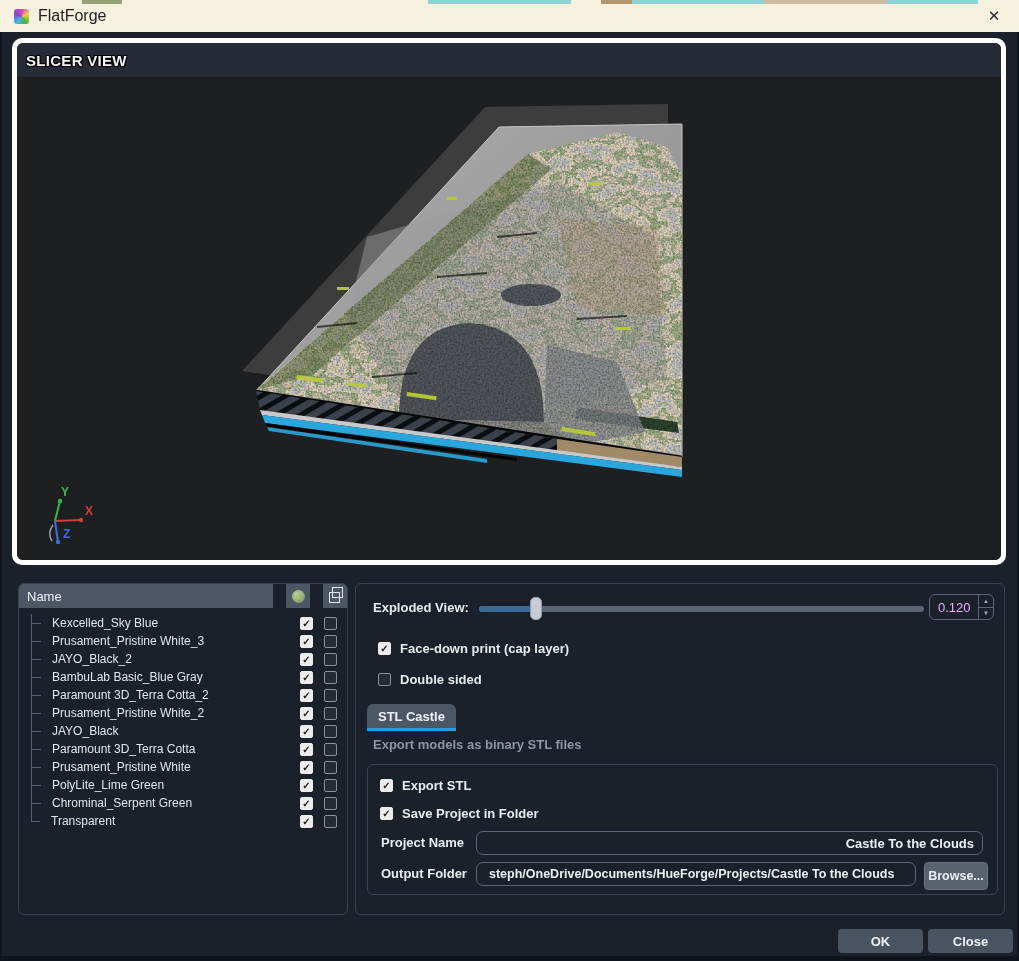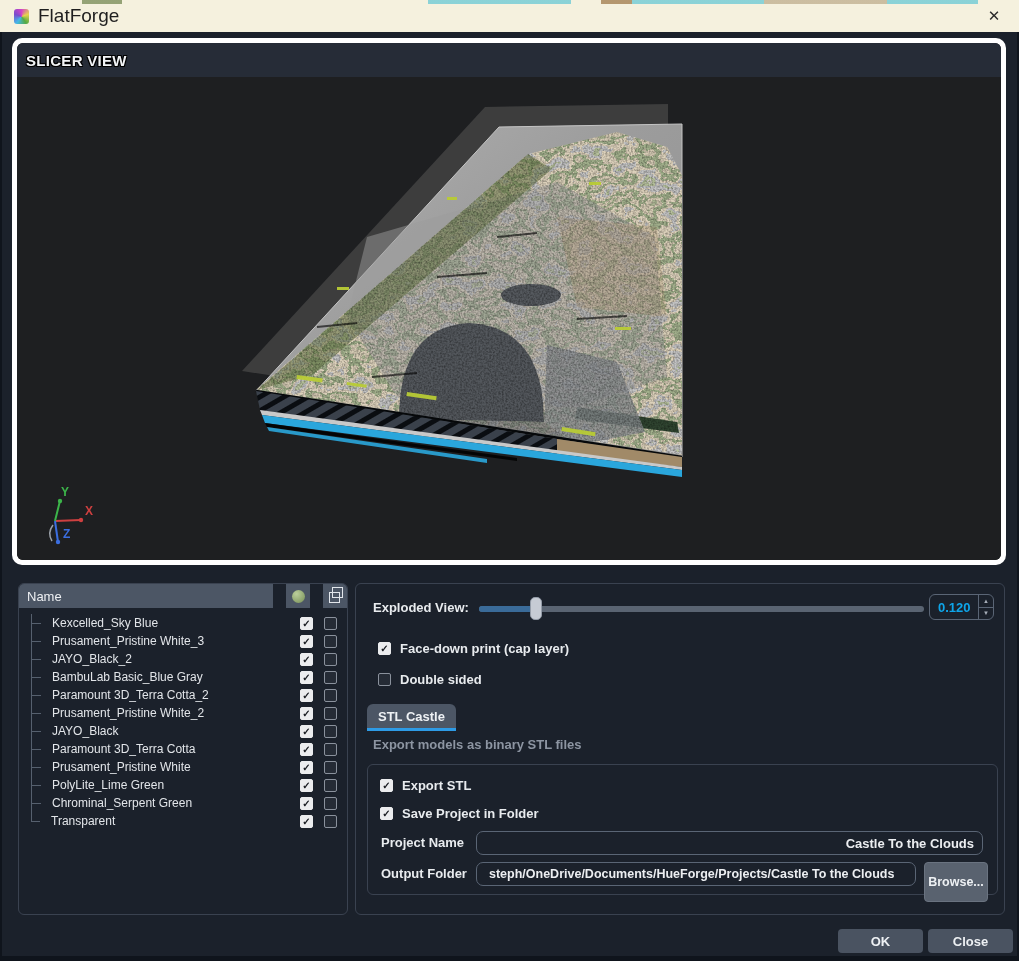--- a/index.html
+++ b/index.html
@@ -11,21 +11,21 @@
   }
   
   .titlebar{position:absolute;left:0;top:0;width:1019px;height:32px;background:var(--titlebar);
     display:flex;align-items:center;padding:0 14px;box-sizing:border-box;}
   .desktop-bleed{position:absolute;left:0;top:0;width:1019px;height:4px;opacity:.9;
     background:linear-gradient(90deg,var(--titlebar) 0 8%,#8a9a6a 8% 12%,var(--titlebar) 12% 42%,
       #7fcfd6 42% 56%,var(--titlebar) 56% 59%,#ad8d62 59% 62%,#7fcfd6 62% 75%,
       #c7b89a 75% 87%,#7fcfd6 87% 96%,var(--titlebar) 96% 100%);}
   .app-icon{width:15px;height:15px;border-radius:3px;margin-right:9px;
     background:conic-gradient(#d343c8,#e8d44d,#55aa44,#44b8e8,#7a4ccc,#d343c8);}
-  .app-title{font-size:19px;color:#1f1f1f;}
+  .app-title{font-size:16px;color:#1f1f1f;}
   .close-btn{position:absolute;right:8px;top:0;width:34px;height:31px;display:flex;align-items:center;
     justify-content:center;font-size:15px;color:#2a2a2a;cursor:pointer;}
   
   .window-body{position:absolute;left:2px;right:2px;top:32px;bottom:5px;background:var(--window_bg);}
   
   .slicer-panel{position:absolute;left:12px;top:38px;width:994px;height:527px;background:#ffffff;
     border-radius:10px;padding:5px;box-sizing:border-box;}
   .slicer-inner{width:100%;height:100%;border-radius:6px;overflow:hidden;background:#1e1f21;
     display:flex;flex-direction:column;text-align:right;}
   .slicer-header{height:34px;background:#262c37;display:flex;align-items:center;padding-left:9px;
@@ -66,39 +66,39 @@
   .lbl{font-weight:bold;font-size:13px;color:#e8ebee;text-align:right;}
   .muted{color:#8d95a2;}
   .ex-label{position:absolute;left:17px;top:16px;}
   .slider{position:absolute;left:123px;top:22px;width:445px;height:6px;background:#5a6472;
     border-radius:3px;cursor:pointer;}
   .slider .fill{height:100%;background:var(--slider_fill);border-radius:3px;}
   .slider .handle{position:absolute;top:-9px;width:12px;height:23px;background:#c6cbd4;
     border:1px solid #949ca8;border-radius:5px;box-sizing:border-box;cursor:grab;}
   .spinbox{position:absolute;left:573px;top:10px;width:65px;height:26px;border:1px solid #5a6575;
     border-radius:6px;box-sizing:border-box;display:flex;overflow:hidden;}
-  .spin-val{flex:1;background:transparent;border:none;outline:none;color:#0ea5e9;font-weight:bold;
+  .spin-val{flex:1;background:transparent;border:none;outline:none;color:#f0abfc;font-weight:normal;
     font-size:13px;padding:0 0 0 8px;width:40px;font-family:"Liberation Sans",sans-serif;}
   .spin-arrows{width:15px;border-left:1px solid #5a6575;display:flex;flex-direction:column;}
   .spin-up,.spin-down{flex:1;display:flex;align-items:center;justify-content:center;cursor:pointer;}
   .spin-up{border-bottom:1px solid #5a6575;}
   .spin-up::before{content:"▲";font-size:6px;color:#a7aeb8;}
   .spin-down::before{content:"▼";font-size:6px;color:#a7aeb8;}
   .cb-row{position:absolute;display:flex;align-items:center;gap:9px;cursor:pointer;}
   .stl-tab{position:absolute;left:11px;top:120px;padding:5px 11px 4px 11px;background:var(--header_gray);
     border-radius:6px 6px 0 0;border-bottom:3px solid var(--accent);color:#eef1f4;font-weight:bold;
     font-size:13px;cursor:pointer;}
   .tab-desc{position:absolute;left:17px;top:153px;}
   .group-box{position:absolute;left:11px;top:180px;width:631px;height:131px;
     border:1px solid var(--panel_border);border-radius:6px;box-sizing:border-box;}
   .gb-lbl{position:absolute;left:13px;height:24px;line-height:24px;}
   .txt-input{position:absolute;background:var(--window_bg);border:1px solid #5a6575;border-radius:7px;
     color:#eceef1;font-weight:bold;font-size:13px;padding:0 8px;height:24px;box-sizing:border-box;
     font-family:"Liberation Sans",sans-serif;outline:none;}
-  .browse-btn{position:absolute;left:556px;top:97px;width:64px;height:40px;background:#59626f;
+  .browse-btn{position:absolute;left:556px;top:97px;width:64px;height:28px;background:#59626f;
     border:1px solid #6a7380;border-radius:4px;color:#edf0f3;font-weight:bold;font-size:12.5px;
     display:flex;align-items:center;justify-content:center;cursor:pointer;box-sizing:border-box;}
   
   .footer-btn{position:absolute;top:929px;width:85px;height:24px;background:var(--button_bg);
     border-radius:4px;color:#edf0f3;font-weight:bold;font-size:13px;display:flex;align-items:center;
     justify-content:center;cursor:pointer;}
   .btn-ok{left:838px;}
   .btn-close{left:928px;}
 </style>
 </head>

